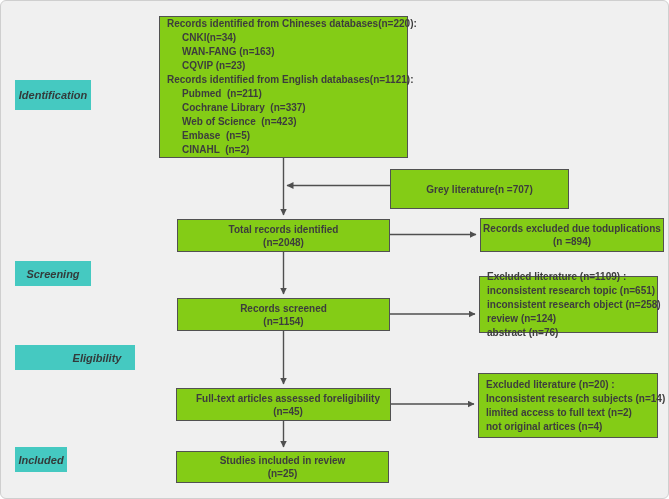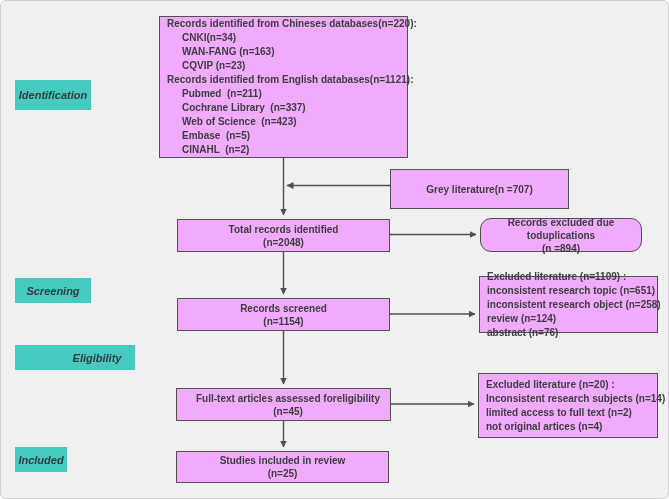--- a/index.html
+++ b/index.html
@@ -18,39 +18,39 @@
   .stage{
     position:absolute;
     background:#45c9c1;
     color:#333b3b;
     font-size:11px;font-weight:700;
     display:flex;align-items:center;justify-content:center;
     text-align:center;
     font-style:italic;
   }
   .stage-identification{left:14px;top:79px;width:76px;height:30px;}
-  .stage-screening{left:14px;top:260px;width:76px;height:25px;margin-top:17px;}
+  .stage-screening{left:14px;top:260px;width:76px;height:25px;}
   .stage-eligibility{left:14px;top:344px;width:76px;height:25px;padding-left:44px;}
   .stage-included{left:14px;top:446px;width:52px;height:25px;}
   .box{
     position:absolute;
-    background:#f0abfc;
+    background:#84cc16;
     border:1.5px solid #515151;
     box-sizing:border-box;
     font-size:10px;font-weight:700;
     display:flex;flex-direction:column;justify-content:center;
   }
   .box.center{align-items:center;text-align:center;line-height:13px;}
   .box.listbox{align-items:flex-start;text-align:left;padding:5px 6px 5px 7px;}
   .bline{line-height:14px;white-space:pre;}
   .bline.indent{padding-left:15px;}
   .box-sources{left:158px;top:15px;width:249px;height:142px;}
   .box-grey{left:389px;top:168px;width:179px;height:40px;}
   .box-total{left:176px;top:218px;width:213px;height:33px;}
-  .box-dup{left:479px;top:217px;width:162px;height:34px;border-radius:11px;}
+  .box-dup{left:479px;top:217px;width:184px;height:34px;}
   .box-screened{left:176px;top:297px;width:213px;height:33px;}
   .box-excl1{left:478px;top:275px;width:179px;height:57px;}
   .box-fulltext{left:175px;top:387px;width:215px;height:33px;padding-left:9px;}
   .box-excl2{left:477px;top:372px;width:180px;height:65px;}
   .box-included{left:175px;top:450px;width:213px;height:32px;}
 </style>
 </head>
 <body>
 
 <div class="canvas">

